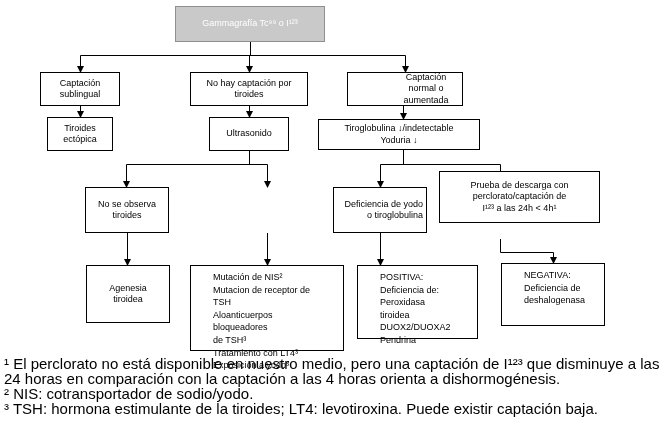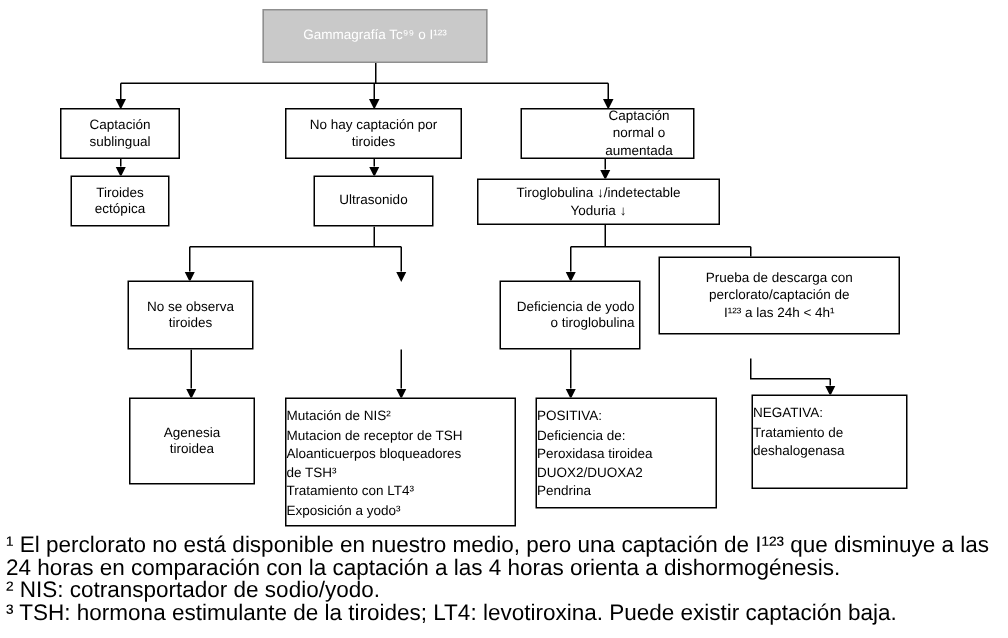--- a/index.html
+++ b/index.html
@@ -10,21 +10,21 @@
   .wires{position:absolute;left:0;top:0;width:672px;height:360px;}
   .node{
     position:absolute;box-sizing:border-box;
     border:1px solid #000;background:#fff;
     font-size:9px;line-height:11.5px;
     display:flex;flex-direction:column;align-items:center;justify-content:center;
     text-align:center;padding:2px 3px;
   }
   .node.left{
     align-items:flex-start;justify-content:flex-start;text-align:left;
-    padding:5px 0;line-height:12.6px;
+    padding:5px 22px;line-height:12.6px;
   }
   .node.root{background:#c9c9c9;border-color:#8f8f8f;color:#ffffff;}
   .footnotes{
     position:absolute;left:4px;top:356px;width:664px;
     font-size:15px;line-height:15px;color:#000;
   }
   .footnotes p{margin:0;}
 </style>
 </head>
 <body>
@@ -124,21 +124,21 @@
     </div>
   <div class="node left" style="left:357px;top:265px;width:121px;height:74px;">
       <div>POSITIVA:</div>
       <div>Deficiencia de:</div>
       <div>Peroxidasa tiroidea</div>
       <div>DUOX2/DUOXA2</div>
       <div>Pendrina</div>
     </div>
   <div class="node left" style="left:501px;top:263px;width:104px;height:63px;">
       <div>NEGATIVA:</div>
-      <div>Tratamiento de</div>
+      <div>Deficiencia de</div>
       <div>deshalogenasa</div>
     </div>
 
   <div class="footnotes">
     <p>¹ El perclorato no está disponible en nuestro medio, pero una captación de I¹²³ que disminuye a las 24 horas en comparación con la captación a las 4 horas orienta a dishormogénesis.</p>
     <p>² NIS: cotransportador de sodio/yodo.</p>
     <p>³ TSH: hormona estimulante de la tiroides; LT4: levotiroxina. Puede existir captación baja.</p>
   </div>
 
 </div>

